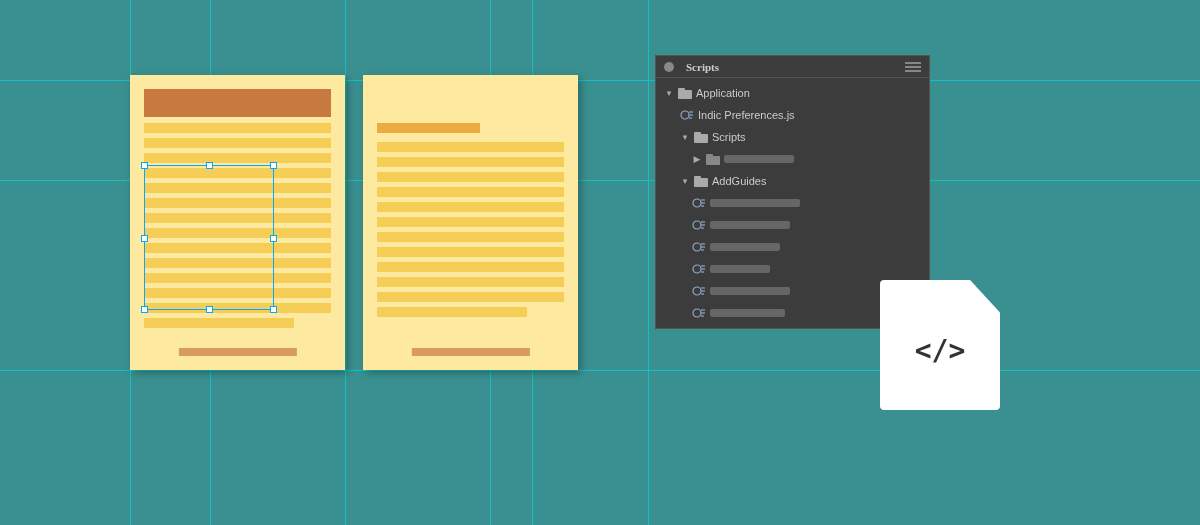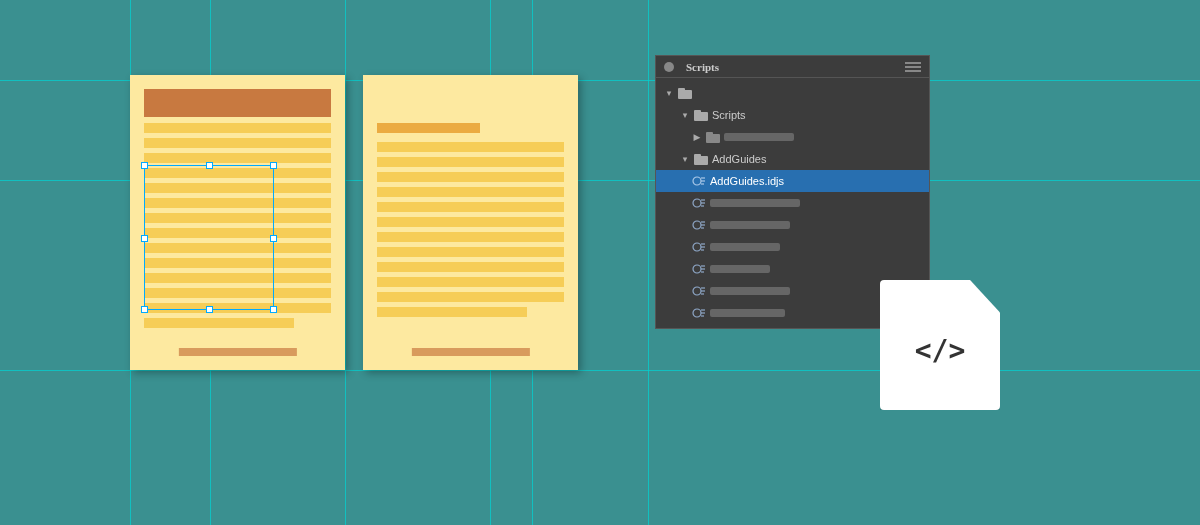--- a/index.html
+++ b/index.html
@@ -376,22 +376,35 @@
       <span></span>
       <span></span>
     </div>
   </div>
 
   <div class="panel-body">
 
     <div class="tree-item">
       <span class="chevron-icon">▾</span>
       <div class="folder-icon open"></div>
-    </div>
-
+      <span class="item-label">Application</span>
+    </div>
+
+    <div class="tree-item">
+      <span class="indent1"></span>
+      <div class="script-icon">
+        <svg width="14" height="14" viewBox="0 0 14 14">
+            <circle cx="5" cy="7" r="4" fill="none" stroke="#8fa8c8" stroke-width="1.2"></circle>
+            <line x1="9" y1="4" x2="13" y2="4" stroke="#8fa8c8" stroke-width="1.2"></line>
+            <line x1="9" y1="7" x2="13" y2="7" stroke="#8fa8c8" stroke-width="1.2"></line>
+            <line x1="9" y1="10" x2="12" y2="10" stroke="#8fa8c8" stroke-width="1.2"></line>
+          </svg>
+      </div>
+      <span class="item-label">Indic Preferences.js</span>
+    </div>
 
     <div class="tree-item">
       <span class="indent1"></span>
       <span class="chevron-icon">▾</span>
       <div class="folder-icon open"></div>
       <span class="item-label">Scripts</span>
     </div>
 
     <div class="tree-item">
       <span class="indent2"></span>
@@ -400,32 +413,20 @@
       <span class="gray-bar" style="width: 70px;"></span>
     </div>
 
     <div class="tree-item">
       <span class="indent1"></span>
       <span class="chevron-icon">▾</span>
       <div class="folder-icon open"></div>
       <span class="item-label">AddGuides</span>
     </div>
 
-    <div class="tree-item selected">
-      <span class="indent2"></span>
-      <div class="script-icon">
-        <svg width="14" height="14" viewBox="0 0 14 14">
-            <circle cx="5" cy="7" r="4" fill="none" stroke="#aac8e8" stroke-width="1.2"></circle>
-            <line x1="9" y1="4" x2="13" y2="4" stroke="#aac8e8" stroke-width="1.2"></line>
-            <line x1="9" y1="7" x2="13" y2="7" stroke="#aac8e8" stroke-width="1.2"></line>
-            <line x1="9" y1="10" x2="12" y2="10" stroke="#aac8e8" stroke-width="1.2"></line>
-          </svg>
-      </div>
-      <span class="item-label">AddGuides.idjs</span>
-    </div>
 
     <div class="tree-item">
       <span class="indent2"></span>
       <div class="script-icon">
         <svg width="14" height="14" viewBox="0 0 14 14">
             <circle cx="5" cy="7" r="4" fill="none" stroke="#8fa8c8" stroke-width="1.2"></circle>
             <line x1="9" y1="4" x2="13" y2="4" stroke="#8fa8c8" stroke-width="1.2"></line>
             <line x1="9" y1="7" x2="13" y2="7" stroke="#8fa8c8" stroke-width="1.2"></line>
             <line x1="9" y1="10" x2="12" y2="10" stroke="#8fa8c8" stroke-width="1.2"></line>
           </svg>

